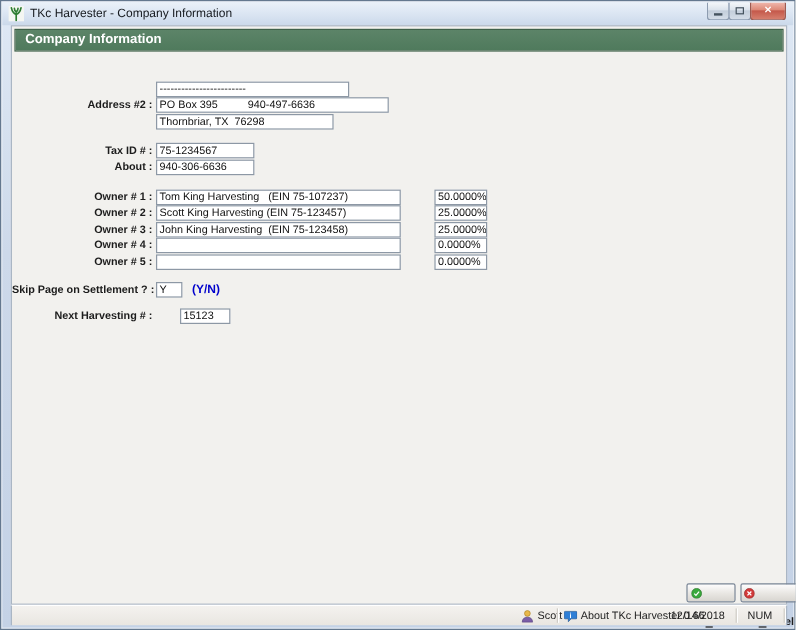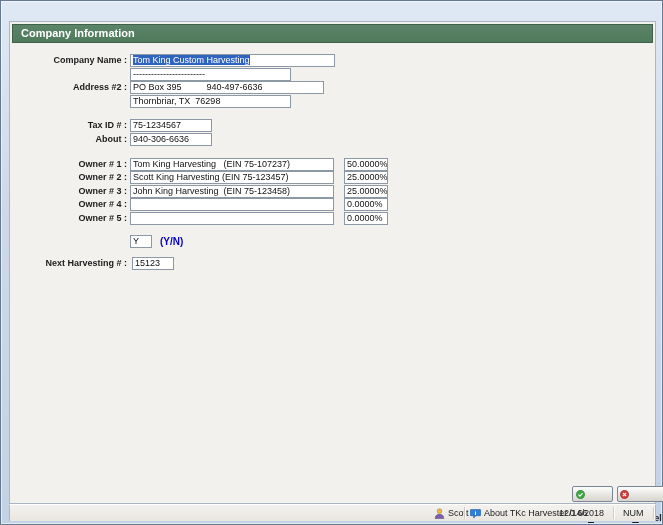--- a/index.html
+++ b/index.html
@@ -62,21 +62,21 @@
     font-size: 9px; font-weight: bold; color: #1c1c1c;
     text-align: right; line-height: 13px; white-space: nowrap;
   }
   .field {
     position: absolute; top: 0; height: 13px;
     background: #ffffff; border: 1px solid #8d98a5;
     font-size: 9px; line-height: 11px; color: #111;
     padding: 0 2px; white-space: pre; overflow: hidden;
   }
   .field .sel { background: #2f63c0; color: #fff; }
-  .field.right { text-align: right; padding-right: 16px; }
+  .field.right { text-align: right; padding-right: 16px; margin-left: 18px; }
 
   .yn-hint {
     position: absolute; left: 150px; top: 1px;
     font-size: 10px; font-weight: bold; color: #0000cc; line-height: 12px;
   }
 
   
   .btn {
     position: absolute; height: 16px;
     border: 1px solid #7a8696; border-radius: 2px;
@@ -101,39 +101,53 @@
   .sb-sep { position: absolute; top: 2px; width: 1px; height: 12px; background: #cfccc6; box-shadow: 1px 0 0 #ffffff; }
   .sb-icon { width: 11px; height: 11px; }
 
   .bottom-frame { position: absolute; left: 1px; right: 1px; bottom: 1px; height: 4px; }
 </style>
 </head>
 <body>
 
 <div class="window">
 
+  <div class="titlebar">
+    <svg class="app-icon" viewBox="0 0 13 13">
+      <rect x="0" y="0" width="13" height="13" fill="#f4f6f2"></rect>
+      <path d="M6.5 12 L6.5 6 M6.5 7 C4 6 3 4 2.5 1.5 M6.5 7 C9 6 10 4 10.5 1.5 M6.5 5 C5.5 4 5 3 5 2 M6.5 5 C7.5 4 8 3 8 2" stroke="#2e7d32" stroke-width="1.4" fill="none" stroke-linecap="round"></path>
+    </svg>
+    <span class="title-text">TKc Harvester - Company Information</span>
+    <div class="win-controls">
+      <div class="win-btn min">
+          <div class="glyph-min"></div>
+        </div>
+      <div class="win-btn max">
+          <div class="glyph-max"></div>
+        </div>
+      <div class="win-btn close">
+          <span class="glyph-close">✕</span>
+        </div>
+    </div>
+  </div>
 
   <div class="client">
 
     <div class="panel-header">Company Information</div>
 
-    <div class="row" style="top:32px">
-      <div class="lbl">Company Name :</div>
-      <div class="field" style="left:120px;width:205px"><span class="sel">Tom King Custom Harvesting</span></div>
-    </div>
 
     <div class="row" style="top:46px">
       <div class="field" style="left:120px;width:161px">------------------------</div>
     </div>
     <div class="row" style="top:59px">
       <div class="lbl">Address #2 :</div>
       <div class="field" style="left:120px;width:194px">PO Box 395          940-497-6636</div>
     </div>
     <div class="row" style="top:73px">
-      <div class="field" style="left:120px;width:161px">Thornbriar, TX  76298</div>
+      <div class="field" style="left:120px;width:148px">Thornbriar, TX  76298</div>
     </div>
 
     <div class="row" style="top:97px">
       <div class="lbl">Tax ID # :</div>
       <div class="field" style="left:120px;width:82px">75-1234567</div>
     </div>
     <div class="row" style="top:111px">
       <div class="lbl">About :</div>
       <div class="field" style="left:120px;width:82px">940-306-6636</div>
     </div>
@@ -158,20 +172,21 @@
       <div class="field" style="left:120px;width:204px"></div>
       <div class="field right" style="left:334px;width:44px">0.0000%</div>
     </div>
     <div class="row" style="top:190px">
       <div class="lbl">Owner # 5 :</div>
       <div class="field" style="left:120px;width:204px"></div>
       <div class="field right" style="left:334px;width:44px">0.0000%</div>
     </div>
 
     <div class="row" style="top:213px">
+      <div class="lbl">Skip Page on Settlement ? :</div>
       <div class="field" style="left:120px;width:22px">Y</div>
       <div class="yn-hint">(Y/N)</div>
     </div>
 
     <div class="row" style="top:235px">
       <div class="lbl">Next Harvesting # :</div>
       <div class="field right" style="left:122px;width:42px">15123</div>
     </div>
 
     <div class="btn btn-save">

